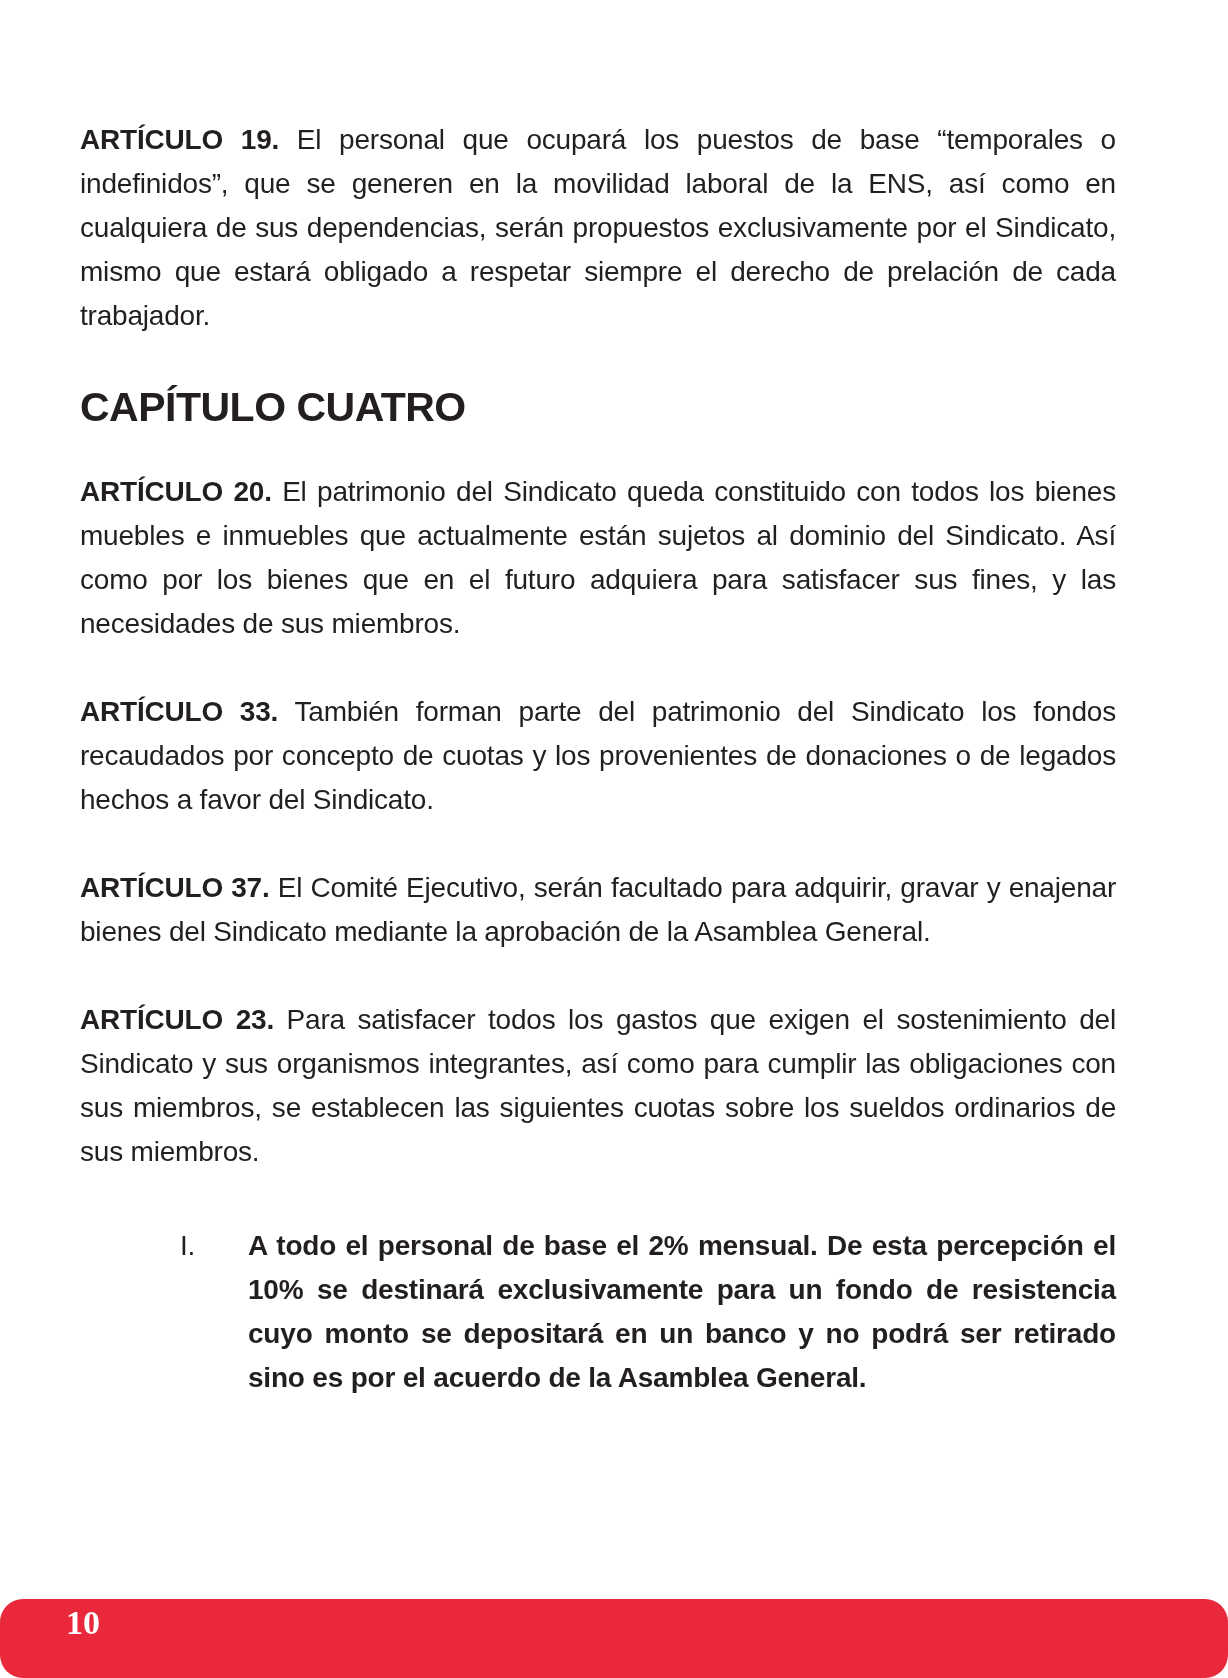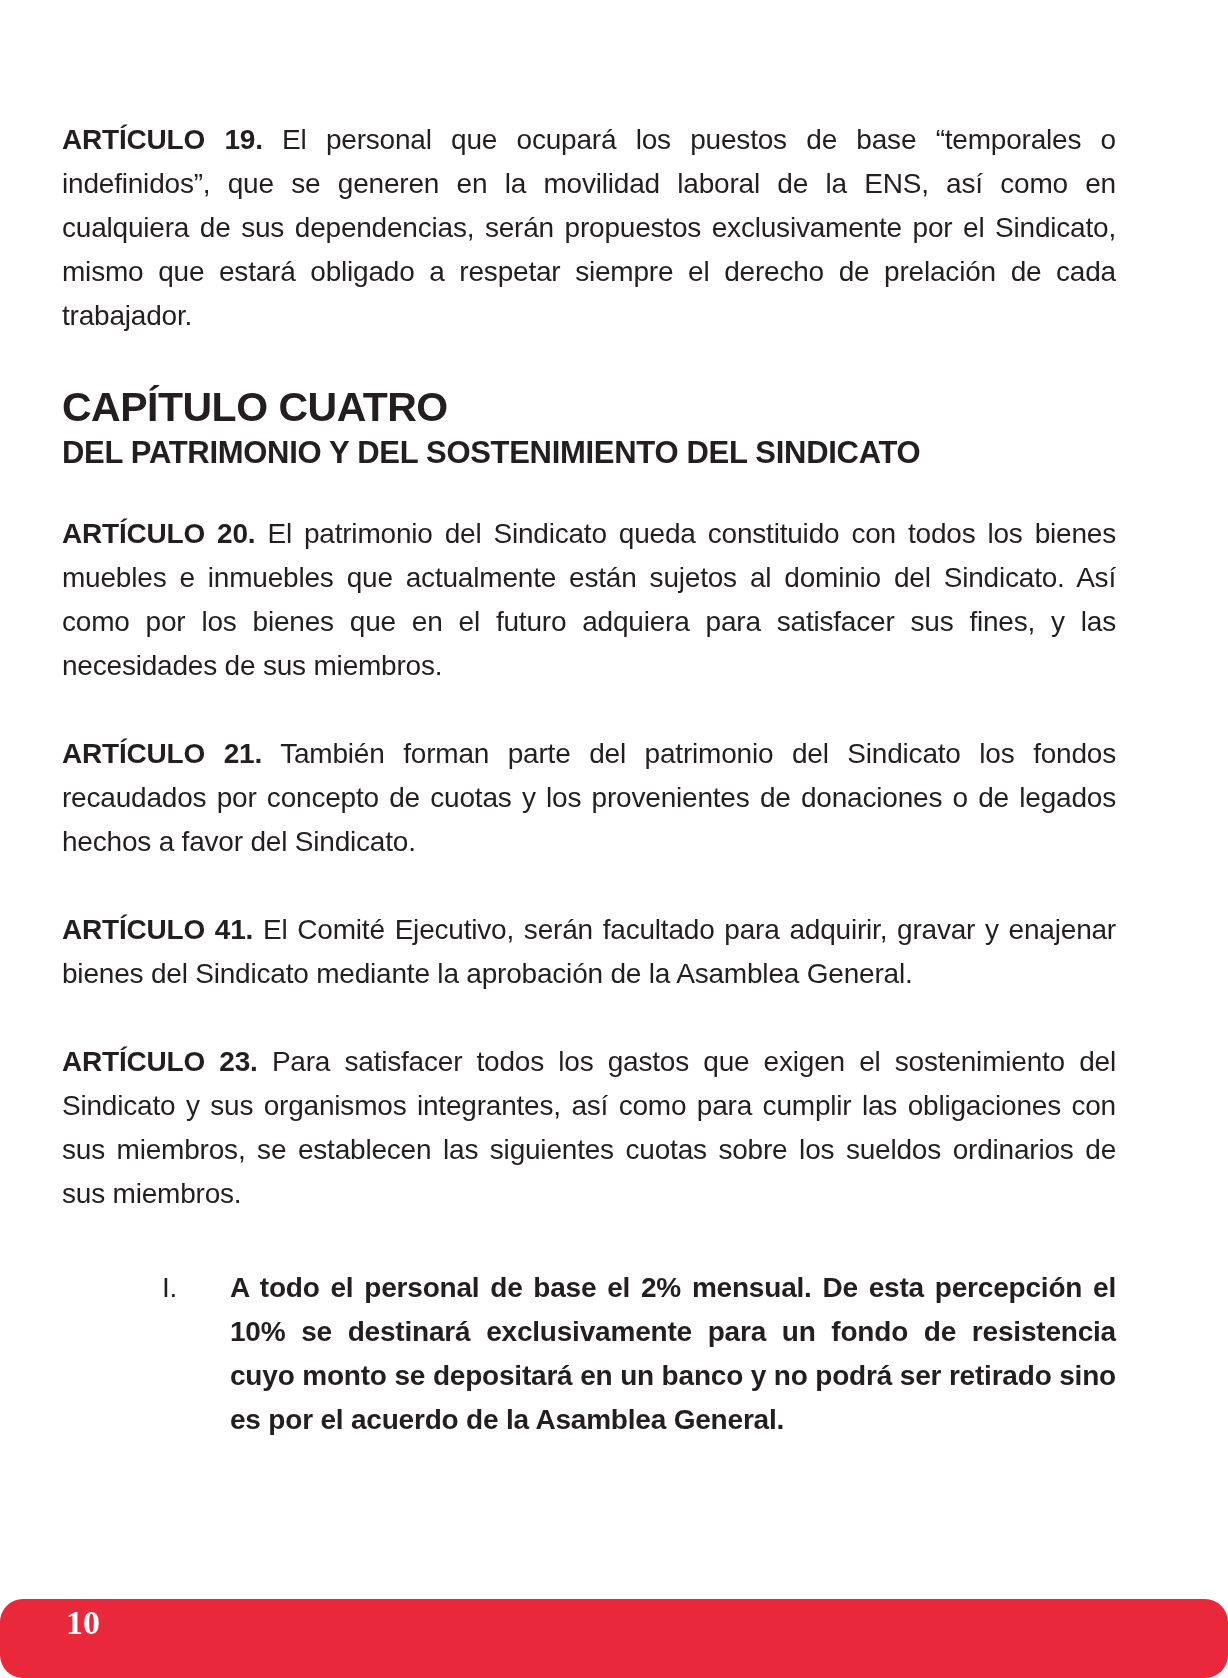--- a/index.html
+++ b/index.html
@@ -6,21 +6,21 @@
   .page {
     position: relative;
     width: 1228px;
     height: 1678px;
     background: #ffffff;
     font-family: "Liberation Sans", sans-serif;
     color: #231F20;
     overflow: hidden;
   }
   .content {
-    padding: 118px 112px 0 62px;
+    padding: 118px 112px 0 80px;
   }
   p.article {
     font-size: 28px;
     line-height: 44px;
     text-align: justify;
     margin: 0 0 44px 0;
     letter-spacing: -0.2px;
   }
   .article-label {
     font-weight: bold;
@@ -78,28 +78,27 @@
 </head>
 <body>
 
 <div class="page" style="color: rgb(35, 31, 32); background: rgb(255, 255, 255);">
   <div class="content">
 
     <p class="article"><span class="article-label">ARTÍCULO 19.</span> <span>El personal que ocupará los puestos de base “temporales o indefinidos”, que se generen en la movilidad laboral de la ENS, así como en cualquiera de sus dependencias, serán propuestos exclusivamente por el Sindicato, mismo que estará obligado a respetar siempre el derecho de prelación de cada trabajador.</span></p>
 
     <div class="chapter">
       <div class="chapter-title">CAPÍTULO CUATRO</div>
-      <div class="chapter-subtitle">DEL PATRIMONIO Y DEL SOSTENIMIENTO DEL SINDICATO</div>
     </div>
 
     <p class="article"><span class="article-label">ARTÍCULO 20.</span> <span>El patrimonio del Sindicato queda constituido con todos los bienes muebles e inmuebles que actualmente están sujetos al dominio del Sindicato. Así como por los bienes que en el futuro adquiera para satisfacer sus fines, y las necesidades de sus miembros.</span></p>
 
-    <p class="article"><span class="article-label">ARTÍCULO 21.</span> <span>También forman parte del patrimonio del Sindicato los fondos recaudados por concepto de cuotas y los provenientes de donaciones o de legados hechos a favor del Sindicato.</span></p>
+    <p class="article"><span class="article-label">ARTÍCULO 33.</span> <span>También forman parte del patrimonio del Sindicato los fondos recaudados por concepto de cuotas y los provenientes de donaciones o de legados hechos a favor del Sindicato.</span></p>
 
-    <p class="article"><span class="article-label">ARTÍCULO 41.</span> <span>El Comité Ejecutivo, serán facultado para adquirir, gravar y enajenar bienes del Sindicato mediante la aprobación de la Asamblea General.</span></p>
+    <p class="article"><span class="article-label">ARTÍCULO 37.</span> <span>El Comité Ejecutivo, serán facultado para adquirir, gravar y enajenar bienes del Sindicato mediante la aprobación de la Asamblea General.</span></p>
 
     <p class="article"><span class="article-label">ARTÍCULO 23.</span> <span>Para satisfacer todos los gastos que exigen el sostenimiento del Sindicato y sus organismos integrantes, así como para cumplir las obligaciones con sus miembros, se establecen las siguientes cuotas sobre los sueldos ordinarios de sus miembros.</span></p>
 
     <div class="clause-list">
       <div class="list-item">
         <span class="list-numeral">I.</span>
         <span class="list-item-text">A todo el personal de base el 2% mensual. De esta percepción el 10% se destinará exclusivamente para un fondo de resistencia cuyo monto se depositará en un banco y no podrá ser retirado sino es por el acuerdo de la Asamblea General.</span>
       </div>
     </div>
 

